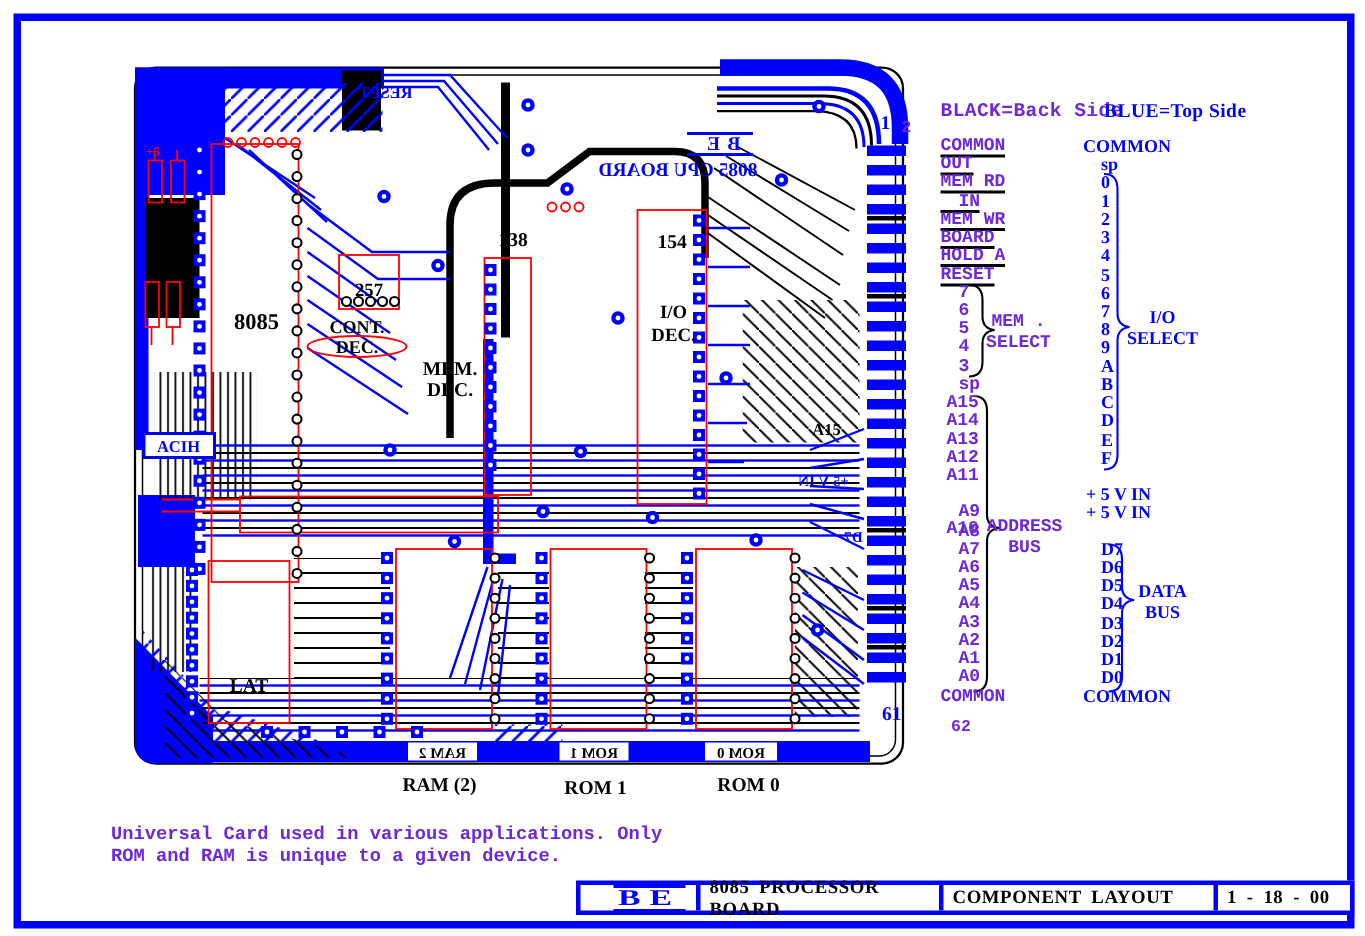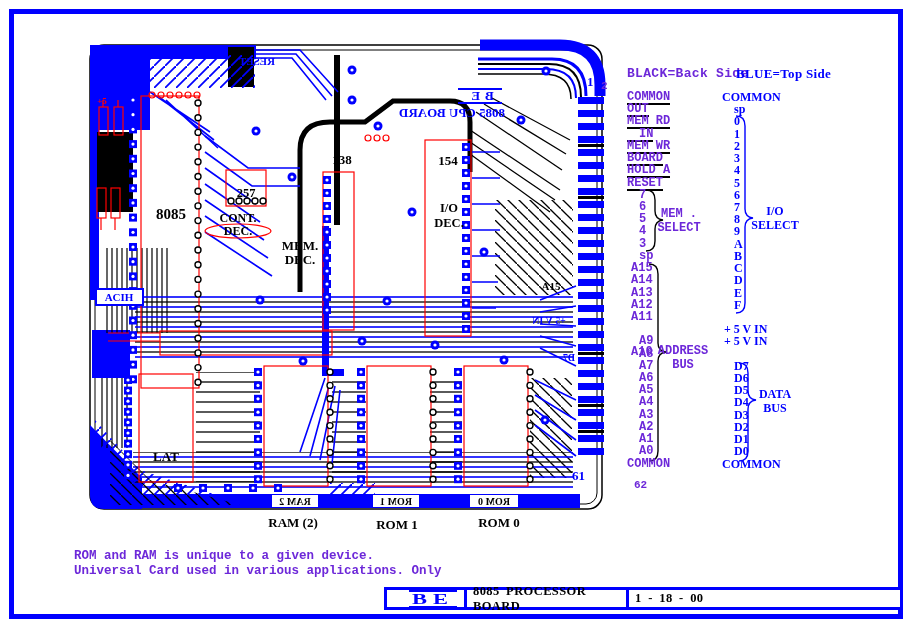--- a/index.html
+++ b/index.html
@@ -559,28 +559,29 @@
     <div>ADDRESS</div>
     <div>BUS</div>
   </div>
   <div class="abs grp blu" style="left:752px;top:387px;width:46px;">
     <div>DATA</div>
     <div>BUS</div>
   </div>
 
   <div class="abs pinnum blu" style="left:587px;top:74px;">1</div>
   <div class="abs pinnum small blk" style="left:601px;top:80px;">2</div>
-  <div class="abs pinnum blu" style="left:572px;top:468px;">61</div>
+  <div class="abs pinnum blu" style="left:588px;top:468px;">61</div>
   <div class="abs pinnum small blk" style="left:602px;top:479px;padding-left:32px;">62</div>
 
   <div class="abs note blk" style="left:74px;top:549px;">
+    <div>Universal Card used in various applications.  Only</div>
     <div>ROM and RAM is unique to a given device.</div>
-    <div>Universal Card used in various applications.  Only</div>
   </div>
 
   <div class="tblock">
     <div class="tcell" style="width:80px;justify-content:center;">
       <span class="be-logo">BE</span>
     </div>
     <div class="tcell" style="width:162px;">8085 PROCESSOR BOARD</div>
+    <div class="tcell" style="width:183px;">COMPONENT LAYOUT</div>
     <div class="tcell" style="flex:1;">1 - 18 - 00</div>
   </div>
 </div>
 
 </body></html>

